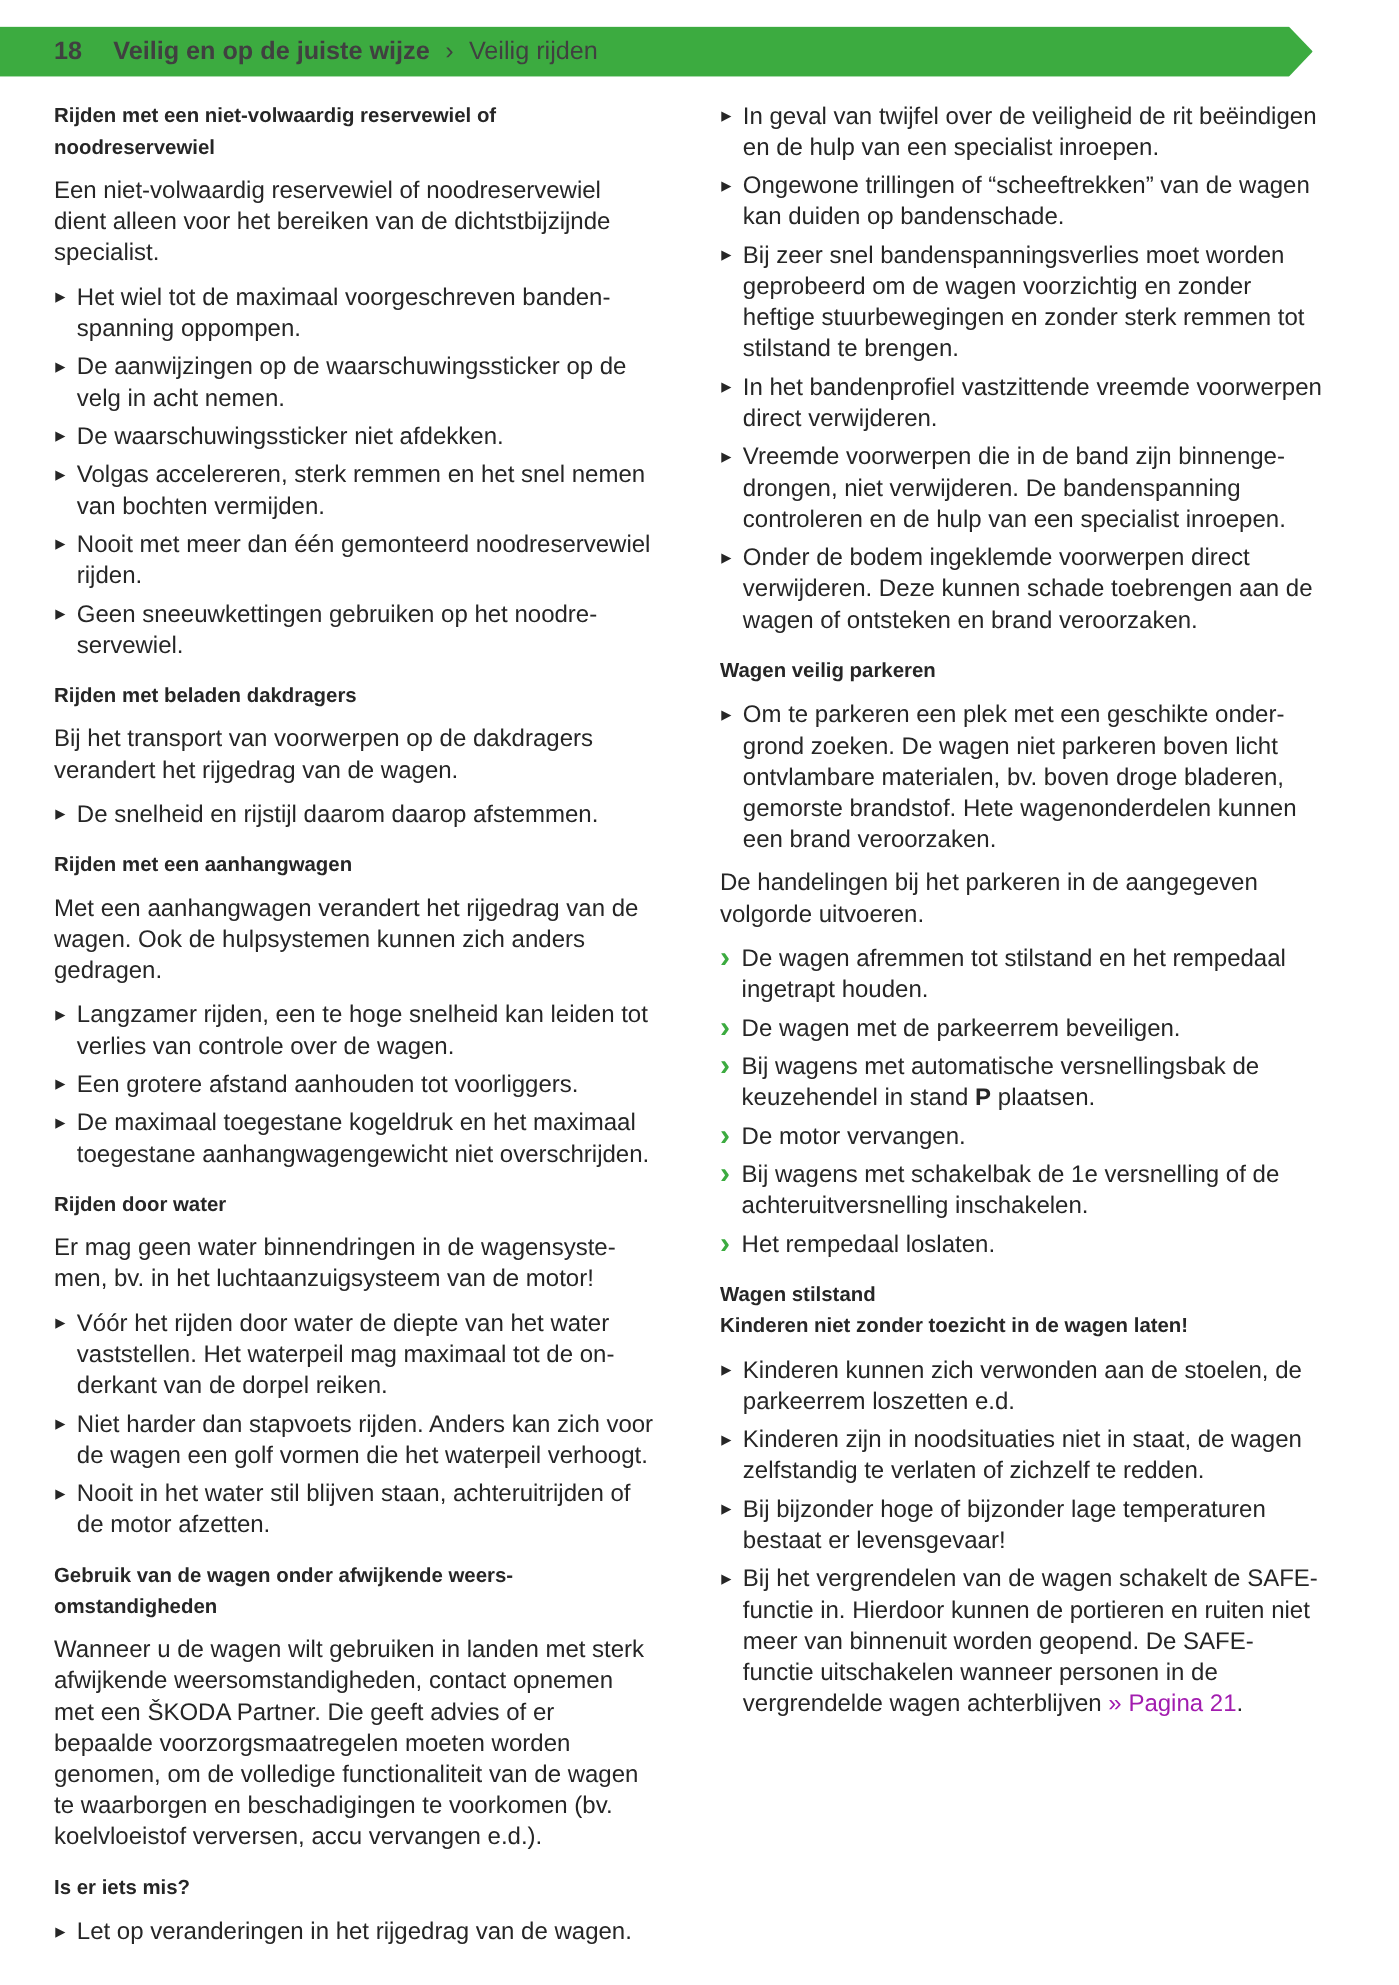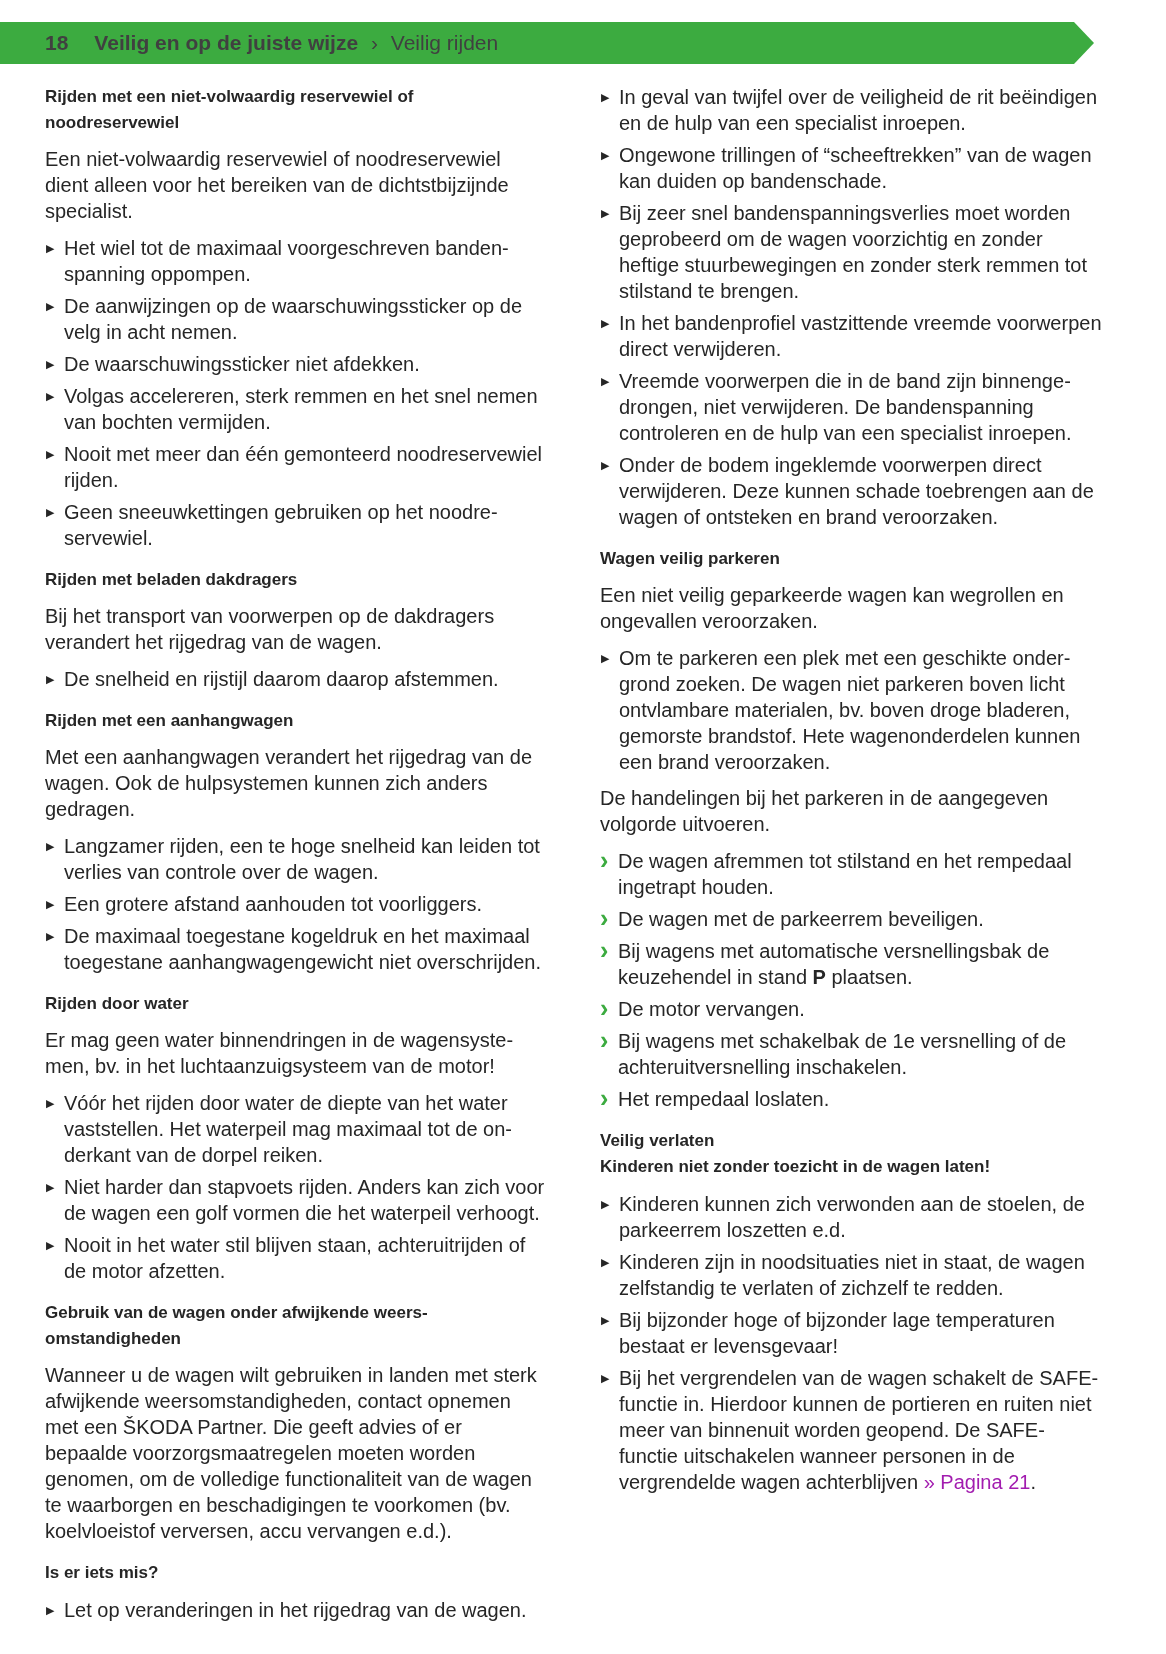--- a/index.html
+++ b/index.html
@@ -225,21 +225,20 @@
             <span class="txt"><span>Vreemde voorwerpen die in de band zijn binnenge­drongen, niet verwijderen. De bandenspanning controleren en de hulp van een specialist inroepen.</span></span>
           </li>
           <li>
             <span class="marker">▶</span>
             <span class="txt"><span>Onder de bodem ingeklemde voorwerpen direct verwijderen. Deze kunnen schade toebrengen aan de wagen of ontsteken en brand veroorzaken.</span></span>
           </li>
         </ul>
         <h3 class="h">
           <div><span>Wagen veilig parkeren</span></div>
         </h3>
-        <p class="para"><span>Een niet veilig geparkeerde wagen kan wegrollen en ongevallen veroorzaken.</span></p>
         <ul class="list bullets">
           <li>
             <span class="marker">▶</span>
             <span class="txt"><span>Om te parkeren een plek met een geschikte onder­grond zoeken. De wagen niet parkeren boven licht ontvlambare materialen, bv. boven droge bladeren, gemorste brandstof. Hete wagenonderdelen kun­nen een brand veroorzaken.</span></span>
           </li>
         </ul>
         <p class="para"><span>De handelingen bij het parkeren in de aangegeven volgorde uitvoeren.</span></p>
         <ul class="list steps">
           <li>
             <span class="marker">›</span>
@@ -260,21 +259,21 @@
           <li>
             <span class="marker">›</span>
             <span class="txt"><span>Bij wagens met schakelbak de 1e versnelling of de achteruitversnelling inschakelen.</span></span>
           </li>
           <li>
             <span class="marker">›</span>
             <span class="txt"><span>Het rempedaal loslaten.</span></span>
           </li>
         </ul>
         <h3 class="h">
-          <div><span>Veilig verlaten</span></div>
+          <div><span>Wagen stilstand</span></div>
           <div><span>Kinderen niet zonder toezicht in de wagen laten!</span></div>
         </h3>
         <ul class="list bullets">
           <li>
             <span class="marker">▶</span>
             <span class="txt"><span>Kinderen kunnen zich verwonden aan de stoelen, de parkeerrem loszetten e.d.</span></span>
           </li>
           <li>
             <span class="marker">▶</span>
             <span class="txt"><span>Kinderen zijn in noodsituaties niet in staat, de wa­gen zelfstandig te verlaten of zichzelf te redden.</span></span>

